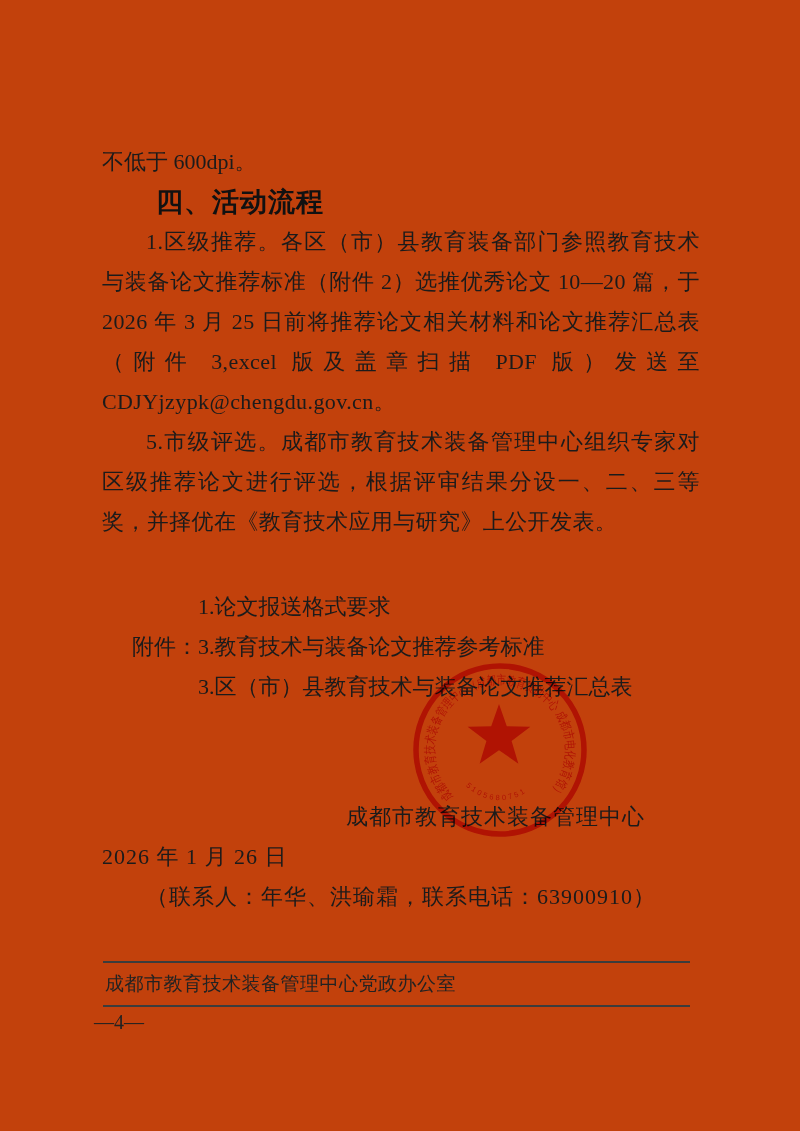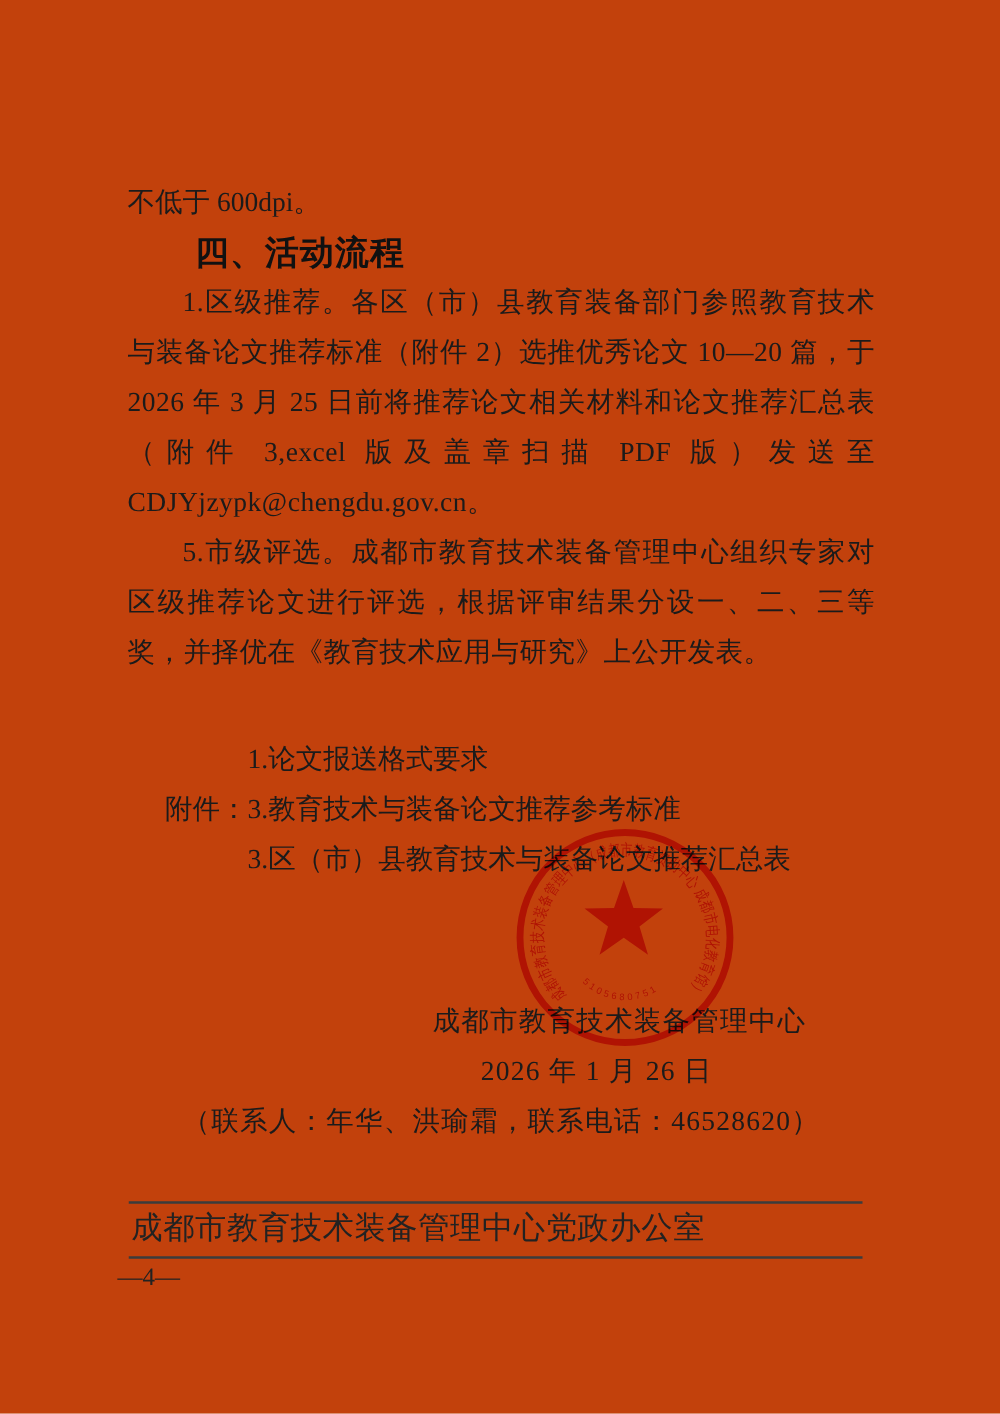--- a/index.html
+++ b/index.html
@@ -16,35 +16,35 @@
     font-size:27px; font-weight:bold; text-indent:2em; line-height:40px;
     letter-spacing:1px; color:#111;
   }
   .para { margin:0; text-indent:2em; text-align:justify; letter-spacing:0.4px; }
   .attachments { margin:45px 0 0 30px; }
   .att-row { display:flex; align-items:center; }
   .att-label { flex:0 0 auto; white-space:nowrap; }
   .att-items { flex:1 1 auto; }
   .signature { margin-top:90px; }
   .sig-org  { text-align:right; padding-right:55px; letter-spacing:1px; }
-  .sig-date { text-align:right; padding-right:130px; letter-spacing:1px; }
+  .sig-date { text-align:left; padding-right:130px; letter-spacing:1px; }
   .sig-contact { text-align:center; letter-spacing:1px; }
   .seal {
     position:absolute; left:410px; top:660px; width:180px; height:180px;
     mix-blend-mode:multiply; opacity:0.93; pointer-events:none;
   }
   .seal text { font-family:"Liberation Sans","DejaVu Sans",sans-serif; }
   .footer-rule { position:absolute; left:103px; width:587px; height:0;
     border-top:2px solid #3c3c3c; }
   .rule-top { top:961px; }
   .rule-bottom { top:1005px; }
   .footer-row {
     position:absolute; left:103px; top:965px; width:587px; height:38px;
-    display:flex; justify-content:space-between; align-items:flex-start;
-    font-size:25px; letter-spacing:0.5px; box-sizing:border-box;
+    display:flex; justify-content:space-between; align-items:center;
+    font-size:19px; letter-spacing:0.5px; box-sizing:border-box;
     padding:0 12px 0 2px; color:#222;
   }
   .page-number { position:absolute; left:94px; top:1007px; font-size:20px;
     line-height:30px; color:#222; }
 </style>
 </head>
 <body>
 
 <div class="page">
 
@@ -61,21 +61,21 @@
           <div>1.论文报送格式要求</div>
           <div>3.教育技术与装备论文推荐参考标准</div>
           <div>3.区（市）县教育技术与装备论文推荐汇总表</div>
         </div>
       </div>
     </div>
 
     <div class="signature">
       <div class="sig-org">成都市教育技术装备管理中心</div>
       <div class="sig-date">2026 年 1 月 26 日</div>
-      <div class="sig-contact">（联系人：年华、洪瑜霜，联系电话：46528620）</div>
+      <div class="sig-contact">（联系人：年华、洪瑜霜，联系电话：63900910）</div>
     </div>
   </div>
 
   <svg class="seal" viewBox="0 0 180 180" aria-hidden="true">
     <defs>
       <path id="ringTextPath" d="M 43.3,136.7 A 66,66 0 1 1 136.7,136.7" fill="none"></path>
       <path id="serialPath" d="M 53.2,122.9 A 48,48 0 0 0 126.8,122.9" fill="none"></path>
     </defs>
     <circle cx="90" cy="90" r="84" fill="none" stroke="#e6392b" stroke-width="5.5"></circle>
     <polygon fill="#e6392b" points="89,44 96.8,66.3 120.4,66.8 101.6,81.1 108.4,103.7 89,90.2 69.6,103.7 76.4,81.1 57.6,66.8 81.2,66.3"></polygon>

